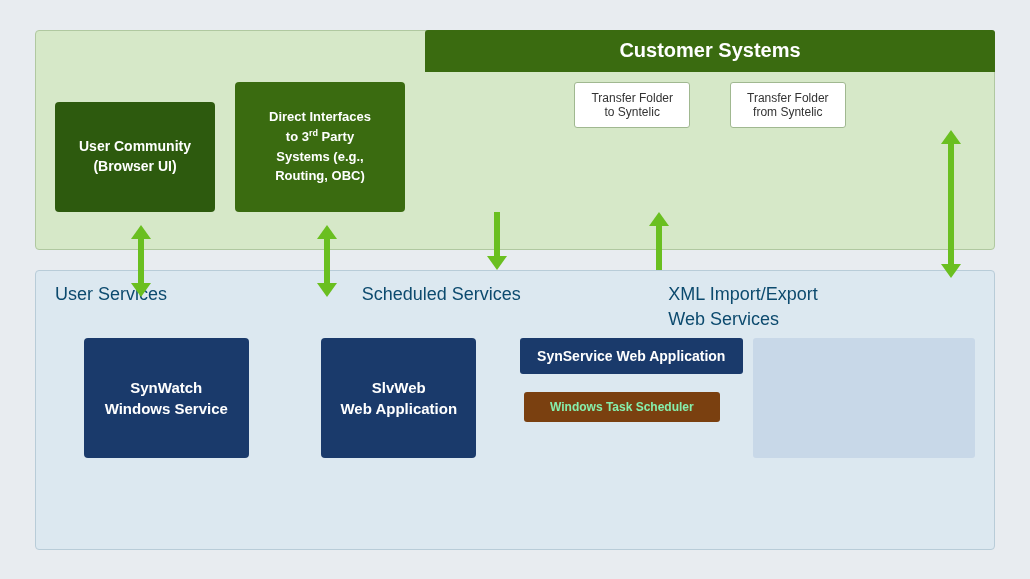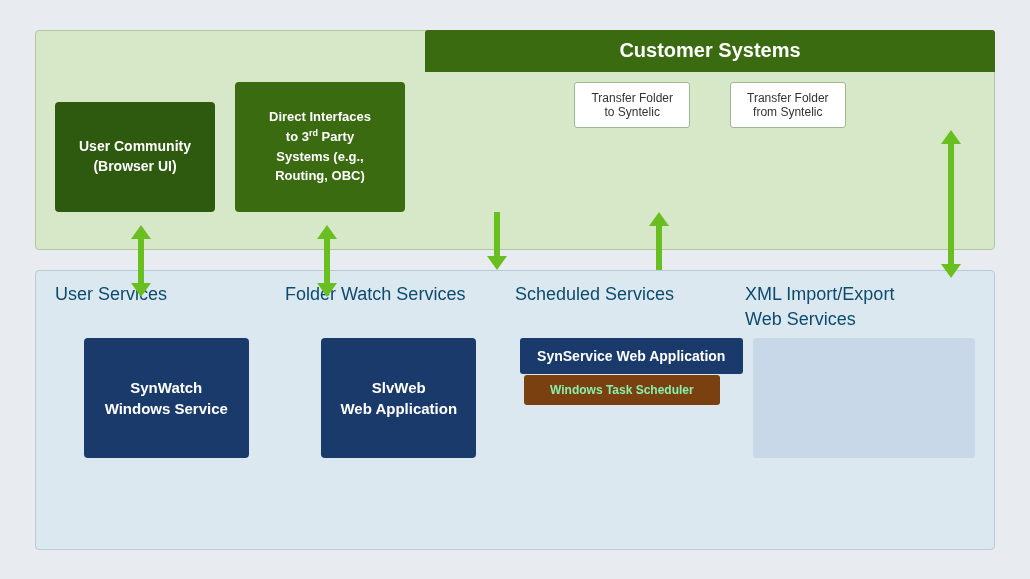--- a/index.html
+++ b/index.html
@@ -212,21 +212,21 @@
       font-weight: bold;
       font-size: 15px;
       line-height: 1.4;
     }
 
     
     .scheduled-col {
       flex: 1;
       display: flex;
       flex-direction: column;
-      gap: 1px;
+      gap: 18px;
     }
 
     .synservice-bar {
       background: #1a3a6b;
       border-radius: 3px;
       padding: 10px 14px;
       text-align: center;
       color: white;
       font-weight: bold;
       font-size: 14px;
@@ -307,21 +307,20 @@
   </div>
 
   <div class="direct-interfaces-box">
     <span>Direct Interfaces<br>to 3<sup>rd</sup> Party<br>Systems (e.g.,<br>Routing, OBC)</span>
   </div>
 
   <div class="bottom-section"></div>
 
   <div class="column-labels">
     <div class="col-label">User Services</div>
-    <div class="col-label">Folder Watch Services</div>
     <div class="col-label">Scheduled Services</div>
     <div class="col-label">XML Import/Export<br>Web Services</div>
   </div>
 
   <div class="service-boxes">
 
     <div class="service-col">
       <div class="synwatch-box">
         <span>SynWatch<br>Windows Service</span>
       </div>

